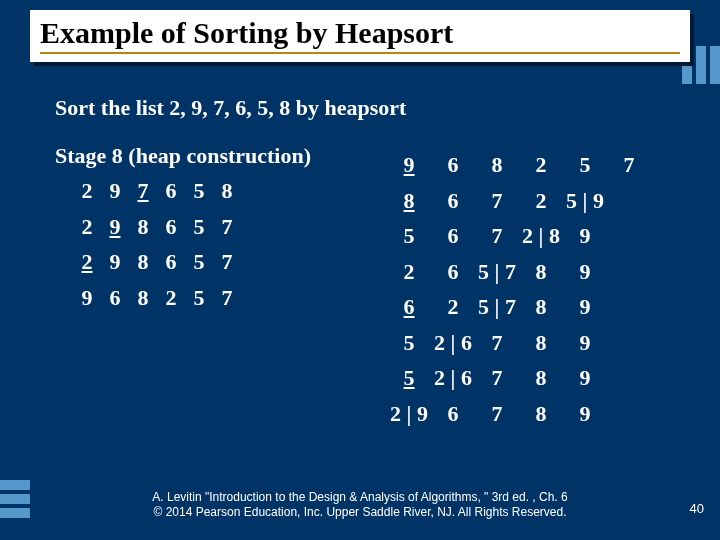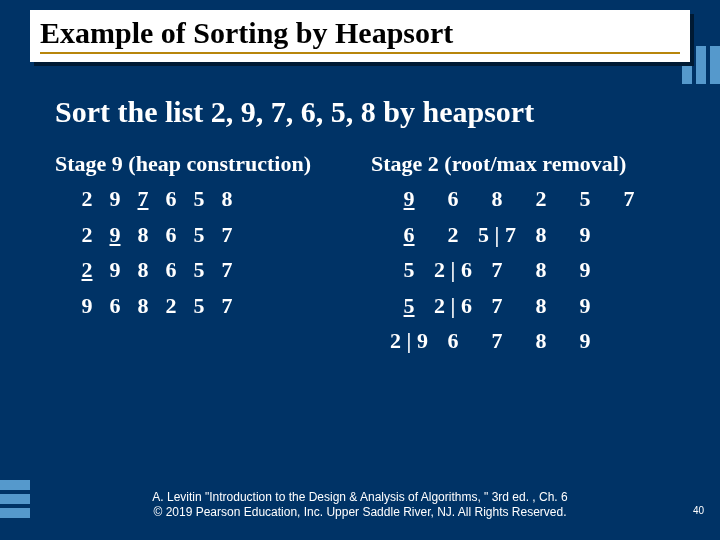--- a/index.html
+++ b/index.html
@@ -61,21 +61,21 @@
     background: #5599cc;
   }
   .body {
     position: absolute;
     left: 55px;
     top: 95px;
     width: 640px;
     color: #fff;
   }
   .prompt {
-    font-size: 30px;
+    font-size: 22px;
     font-weight: bold;
     margin-bottom: 22px;
   }
   .columns {
     display: flex;
     gap: 48px;
   }
   .col {
     flex: 0 0 auto;
   }
@@ -110,21 +110,21 @@
     font-family: Arial, Helvetica, sans-serif;
     font-size: 12px;
     line-height: 1.25;
   }
   .pagenum {
     position: absolute;
     right: 16px;
     bottom: 12px;
     color: #fff;
     font-family: Arial, Helvetica, sans-serif;
-    font-size: 10px;
+    font-size: 13px;
   }
   .stage2wrap { padding-left: 12px; }
 </style>
 </head>
 <body>
 
 <div class="slide">
 
   <div class="stripes-top">
     <span class="bar"></span><span class="bar"></span><span class="bar"></span>
@@ -133,44 +133,46 @@
   <div class="title-wrap">
     <div class="title">Example of Sorting by Heapsort</div>
     <div class="title-underline"></div>
   </div>
 
   <div class="body">
     <div class="prompt">Sort the list  2,  9,  7,  6,  5,  8  by heapsort</div>
 
     <div class="columns">
       <div class="col">
-        <div class="col-head">Stage 9 (heap construction)</div>
+        <div class="col-head">Stage 8 (heap construction)</div>
         <div class="rows stage1" id="stage1-rows">
             <div class="r" style="padding-left: 18px;"><span class="c">2</span><span class="c">9</span><span class="c u">7</span><span class="c">6</span><span class="c">5</span><span class="c">8</span></div>
             <div class="r" style="padding-left: 18px;"><span class="c">2</span><span class="c u">9</span><span class="c">8</span><span class="c">6</span><span class="c">5</span><span class="c">7</span></div>
             <div class="r" style="padding-left: 18px;"><span class="c u">2</span><span class="c">9</span><span class="c">8</span><span class="c">6</span><span class="c">5</span><span class="c">7</span></div>
             <div class="r" style="padding-left: 18px;"><span class="c">9</span><span class="c">6</span><span class="c">8</span><span class="c">2</span><span class="c">5</span><span class="c">7</span></div>
           </div>
       </div>
       <div class="col stage2wrap">
-        <div class="col-head">Stage 2 (root/max removal)</div>
         <div class="rows stage2" id="stage2-rows">
             <div class="r" style="padding-left: 16px;"><span class="c u">9</span><span class="c">6</span><span class="c">8</span><span class="c">2</span><span class="c">5</span><span class="c">7</span></div>
+            <div class="r" style="padding-left: 16px;"><span class="c u">8</span><span class="c">6</span><span class="c">7</span><span class="c">2</span><span class="c">5 | 9</span></div>
+            <div class="r" style="padding-left: 16px;"><span class="c">5</span><span class="c">6</span><span class="c">7</span><span class="c">2 | 8</span><span class="c">9</span></div>
+            <div class="r" style="padding-left: 16px;"><span class="c">2</span><span class="c">6</span><span class="c">5 | 7</span><span class="c">8</span><span class="c">9</span></div>
             <div class="r" style="padding-left: 16px; text-decoration: underline;"><span class="c u">6</span><span class="c">2</span><span class="c">5 | 7</span><span class="c">8</span><span class="c">9</span></div>
             <div class="r" style="padding-left: 16px;"><span class="c">5</span><span class="c">2 | 6</span><span class="c">7</span><span class="c">8</span><span class="c">9</span></div>
             <div class="r" style="padding-left: 16px;"><span class="c u">5</span><span class="c">2 | 6</span><span class="c">7</span><span class="c">8</span><span class="c">9</span></div>
             <div class="r" style="padding-left: 16px;"><span class="c">2 | 9</span><span class="c">6</span><span class="c">7</span><span class="c">8</span><span class="c">9</span></div>
           </div>
       </div>
     </div>
   </div>
 
   <div class="footer">
     <div>A. Levitin "Introduction to the Design &amp; Analysis of Algorithms, " 3rd ed. , Ch. 6</div>
-    <div>© 2019 Pearson Education, Inc. Upper Saddle River, NJ. All Rights Reserved.</div>
+    <div>© 2014 Pearson Education, Inc. Upper Saddle River, NJ. All Rights Reserved.</div>
   </div>
 
   <div class="pagenum">40</div>
 
   <div class="stripes-bottom">
     <div class="bar"></div>
       <div class="bar"></div>
       <div class="bar"></div>
   </div>
 </div>

